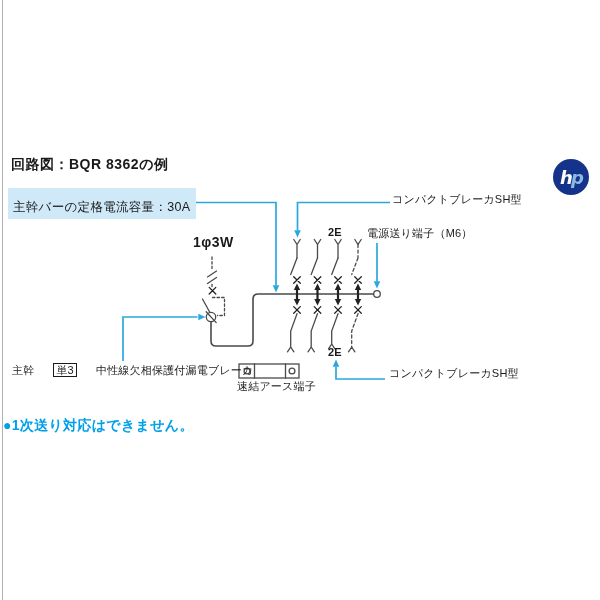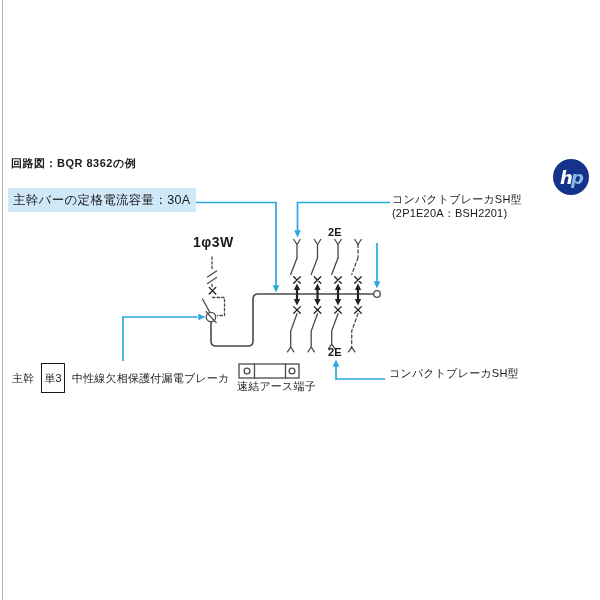--- a/index.html
+++ b/index.html
@@ -3,32 +3,32 @@
 <meta charset="utf-8">
 <style>
   :root{
     --accent-blue:#29a8e0; --note-blue:#00a0e9; --label-bg:#cfe9f8;
     --line:#4a4a4a; --text:#1a1a1a; --logo-navy:#15338a; --logo-p:#8ab9e4;
   }
   html,body{margin:0;padding:0;}
   body{font-family:"Liberation Sans","DejaVu Sans",sans-serif;background:#fff;}
   .canvas{position:relative;width:600px;height:600px;background:#fff;overflow:hidden;}
   .abs{position:absolute;}
-  .page-title{left:11px;top:156px;font-size:11px;font-weight:bold;color:var(--text);letter-spacing:.5px;}
+  .page-title{left:11px;top:156px;font-size:14px;font-weight:bold;color:var(--text);letter-spacing:.5px;}
   .bus-rating{left:8px;top:188px;background:var(--label-bg);color:var(--text);
-    font-size:12.5px;padding:4px 6px 3px 5px;letter-spacing:.3px;}
+    font-size:12.5px;padding:11px 6px 3px 5px;letter-spacing:.3px;}
   .lbl{font-size:11px;color:var(--text);line-height:13.5px;letter-spacing:.2px;white-space:nowrap;}
   .r1{left:392px;top:193px;}
   .pwr{left:367px;top:227px;}
   .e2a{left:328px;top:226px;font-weight:600;}
   .e2b{left:328px;top:346px;font-weight:600;}
   .phase{left:193px;top:234px;font-size:14px;font-weight:700;color:var(--text);letter-spacing:.5px;}
   .mainlbl{left:12px;top:363px;}
   .mainlbl2{left:12px;top:381px;}
-  .tanbox{display:inline-block;border:1px solid var(--text);padding:8px 2px;margin:0 7px;line-height:12px;}
+  .tanbox{display:inline-block;border:1px solid var(--text);padding:0 2px;margin:0 19px;line-height:12px;}
   .earthlbl{left:237px;top:380px;}
   .r2{left:389px;top:367px;}
   .note{left:3px;top:417px;font-size:14px;font-weight:600;color:var(--note-blue);letter-spacing:.3px;}
   svg{display:block;}
   .diagram{left:0;top:0;}
   .dline{stroke:var(--line);stroke-width:1.3;fill:none;stroke-linecap:round;}
   .dthick{stroke:var(--line);stroke-width:1.6;fill:none;stroke-linecap:round;}
   .shaft{stroke:#222;stroke-width:2.2;fill:none;}
   .dfill{fill:#222;stroke:none;}
   .cross{stroke:#222;stroke-width:1.3;fill:none;stroke-linecap:round;}
@@ -141,35 +141,36 @@
       <circle class="dline whitefill" cx="292" cy="371" r="2.9"></circle>
     </g>
   </svg>
 
   <div class="abs page-title">回路図：BQR 8362の例</div>
 
   <div class="abs bus-rating">主幹バーの定格電流容量：30A</div>
 
   <div class="abs lbl r1">
     <div>コンパクトブレーカSH型</div>
-    <div>(2P1E20A：BSH2201)</div>
   </div>
 
+  <div class="abs lbl pwr">電源送り端子（M6）</div>
   <div class="abs lbl e2a">2E</div>
   <div class="abs lbl e2b">2E</div>
   <div class="abs phase">1φ3W</div>
 
   <div class="abs lbl mainlbl"><span>主幹</span><span class="tanbox">単3</span><span>中性線欠相保護付漏電ブレーカ</span></div>
 
   <div class="abs lbl earthlbl">速結アース端子</div>
 
   <div class="abs lbl r2">
     <div>コンパクトブレーカSH型</div>
   </div>
 
+  <div class="abs note">●1次送り対応はできません。</div>
 
   <div class="abs" style="left:552px;top:158px;">
     <svg width="38" height="38">
       <circle cx="19" cy="19" r="18" fill="var(--logo-navy)"></circle>
       <text x="8" y="26" font-size="18" font-weight="800" font-style="italic" font-family="&quot;DejaVu Sans&quot;, sans-serif" fill="#ffffff">h</text>
       <text x="19" y="26" font-size="18" font-weight="800" font-style="italic" font-family="&quot;DejaVu Sans&quot;, sans-serif" fill="var(--logo-p)">p</text>
     </svg>
   </div>
 
 </div>

